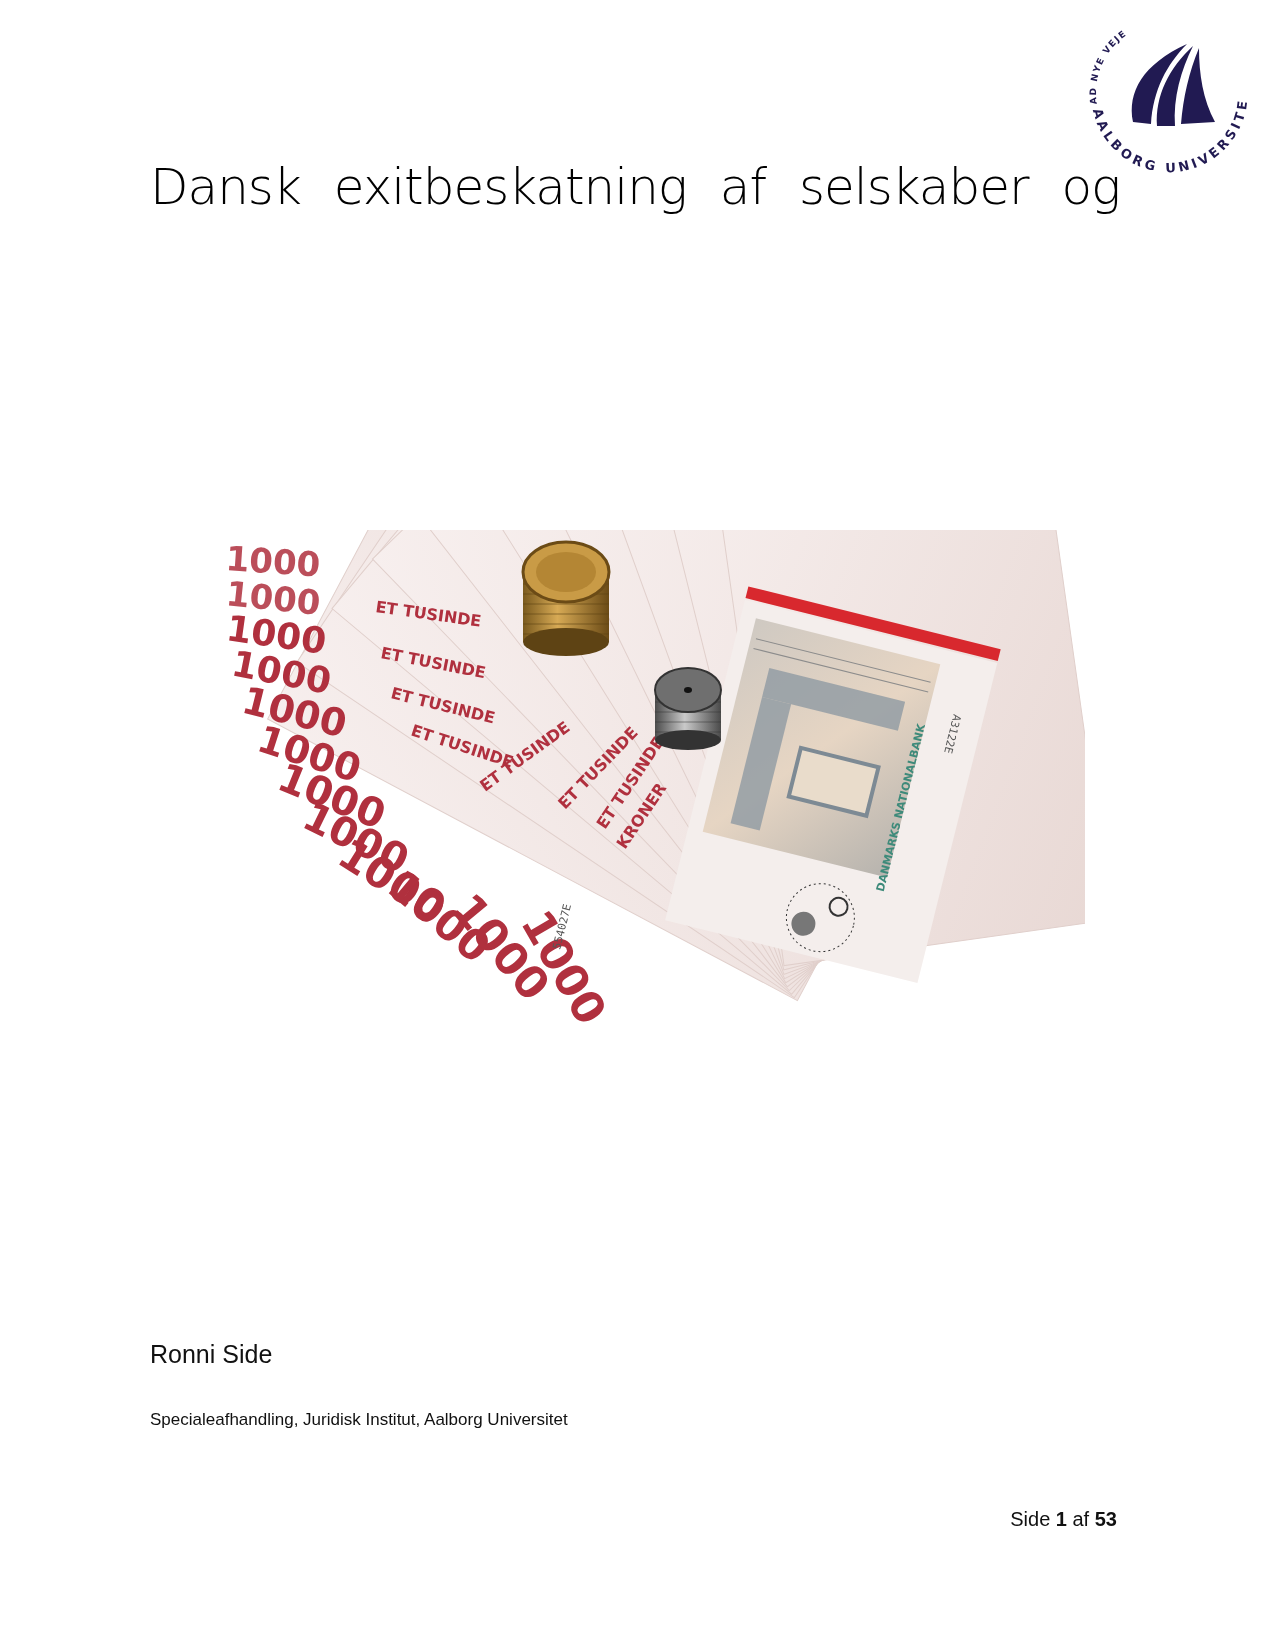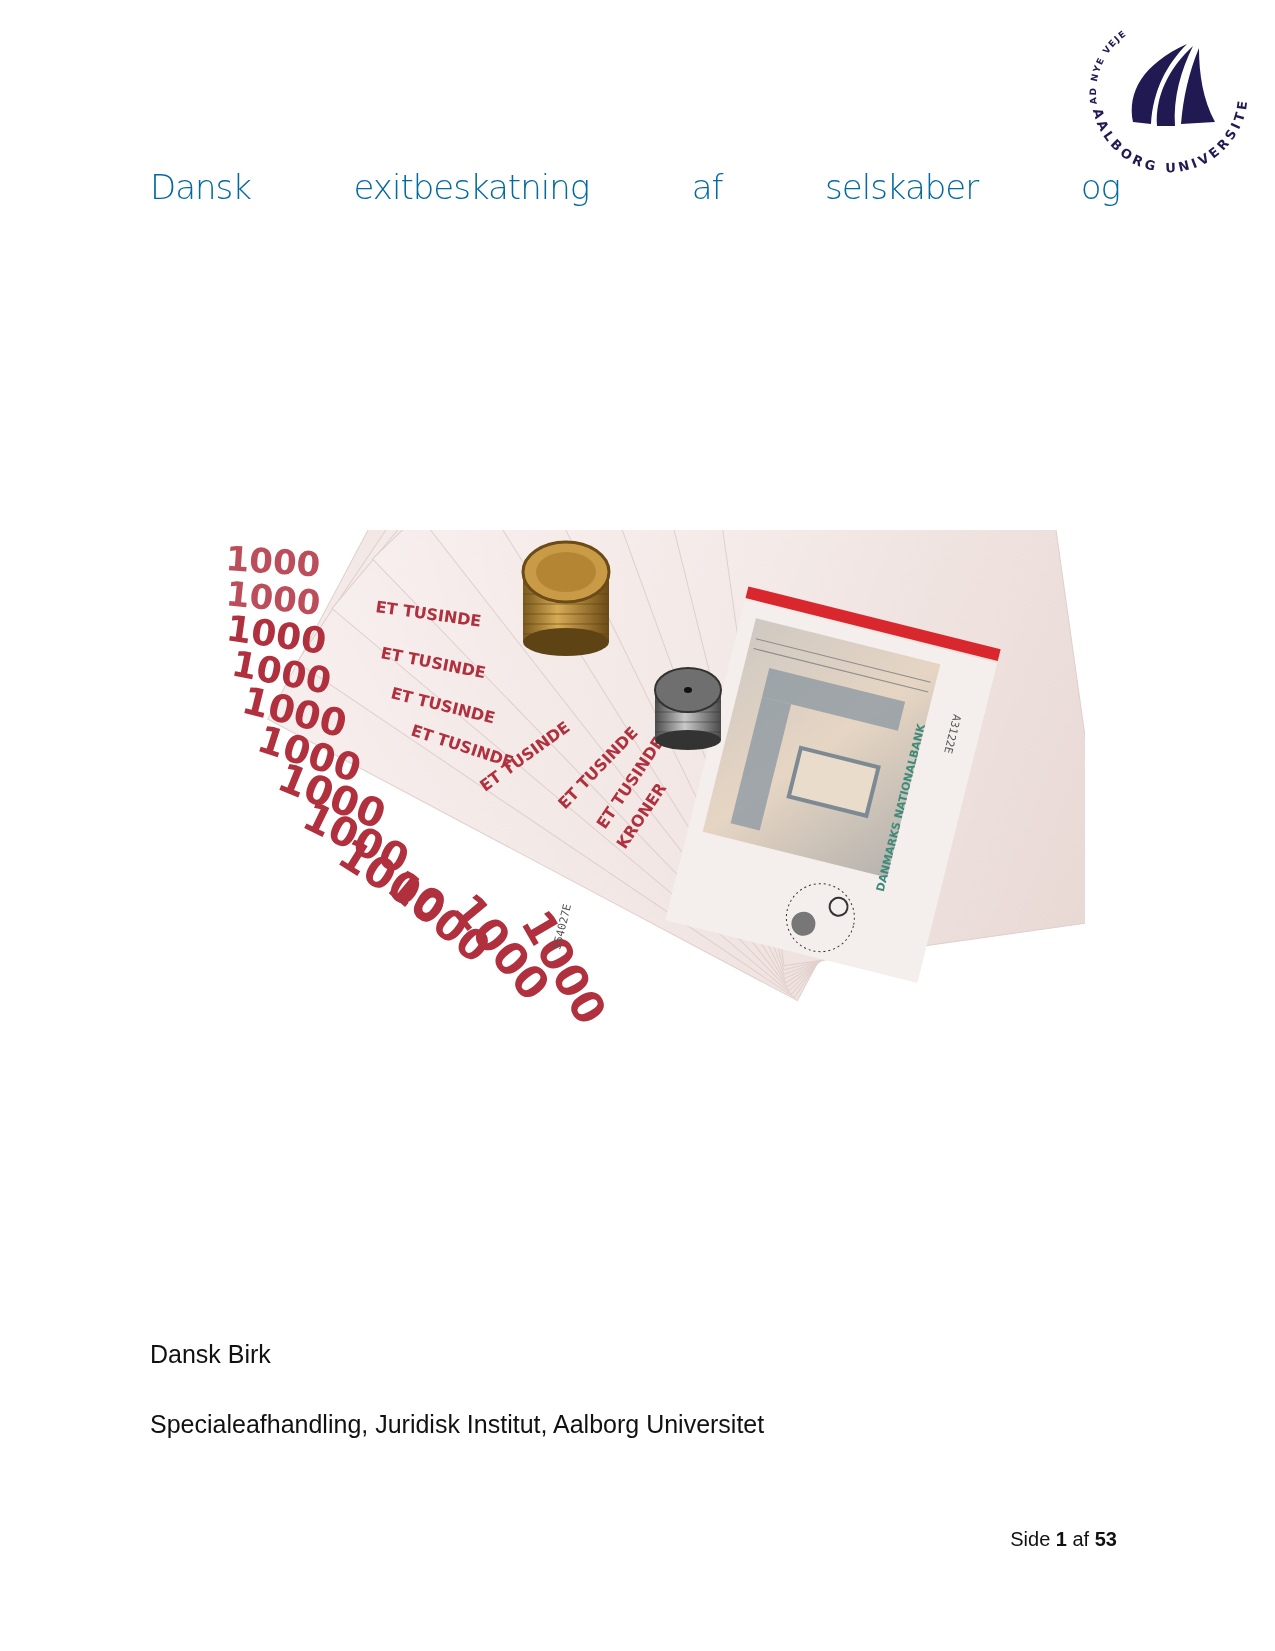--- a/index.html
+++ b/index.html
@@ -32,24 +32,24 @@
 
     
     .title {
       position: absolute;
       left: 150px;
       top: 152px;
       width: 970px;
       margin: 0;
       font-family: "DejaVu Sans", sans-serif;
       font-weight: 300;
-      font-size: 34px;
+      font-size: 50px;
       line-height: 70px;
       letter-spacing: -1px;
-      color: #0369a1;
+      color: #000000;
       text-align: justify;
       text-align-last: left;
     }
     .title .line {
       display: block;
       text-align: justify;
       text-align-last: justify;
       height: 70px;
     }
     .title .line.last {
@@ -72,33 +72,32 @@
       left: 150px;
       top: 1340px;
       font-size: 25px;
       color: #111;
       margin: 0;
     }
     .institution {
       position: absolute;
       left: 150px;
       top: 1410px;
-      font-size: 25px;
+      font-size: 17px;
       color: #111;
       margin: 0;
     }
 
     
     .page-number {
       position: absolute;
       right: 158px;
       top: 1508px;
       font-size: 20px;
       color: #111;
-      margin-top: 20px;
     }
     .page-number b { font-weight: bold; }
   </style>
 </head>
 <body>
 
 <div class="page">
 
   <div class="logo">
     <svg viewBox="0 0 190 170" xmlns="http://www.w3.org/2000/svg">
@@ -249,21 +248,21 @@
           <line x1="470" y1="192" x2="536" y2="192"></line>
           <line x1="470" y1="202" x2="536" y2="202"></line>
         </g>
         <ellipse cx="503" cy="210" rx="33" ry="10" fill="#333"></ellipse>
         <ellipse cx="503" cy="160" rx="33" ry="22" fill="#6f6f6f" stroke="#333" stroke-width="2"></ellipse>
         <ellipse cx="503" cy="160" rx="4" ry="3" fill="#111"></ellipse>
       </g>
     </svg>
   </div>
 
-  <p class="author">Dansk Birk</p>
+  <p class="author">Ronni Side</p>
 
   <p class="institution">Specialeafhandling, Juridisk Institut, Aalborg Universitet</p>
 
   <div class="page-number">
     <span>Side</span>
     <b>1</b>
     <span>af</span>
     <b>53</b>
   </div>
 

